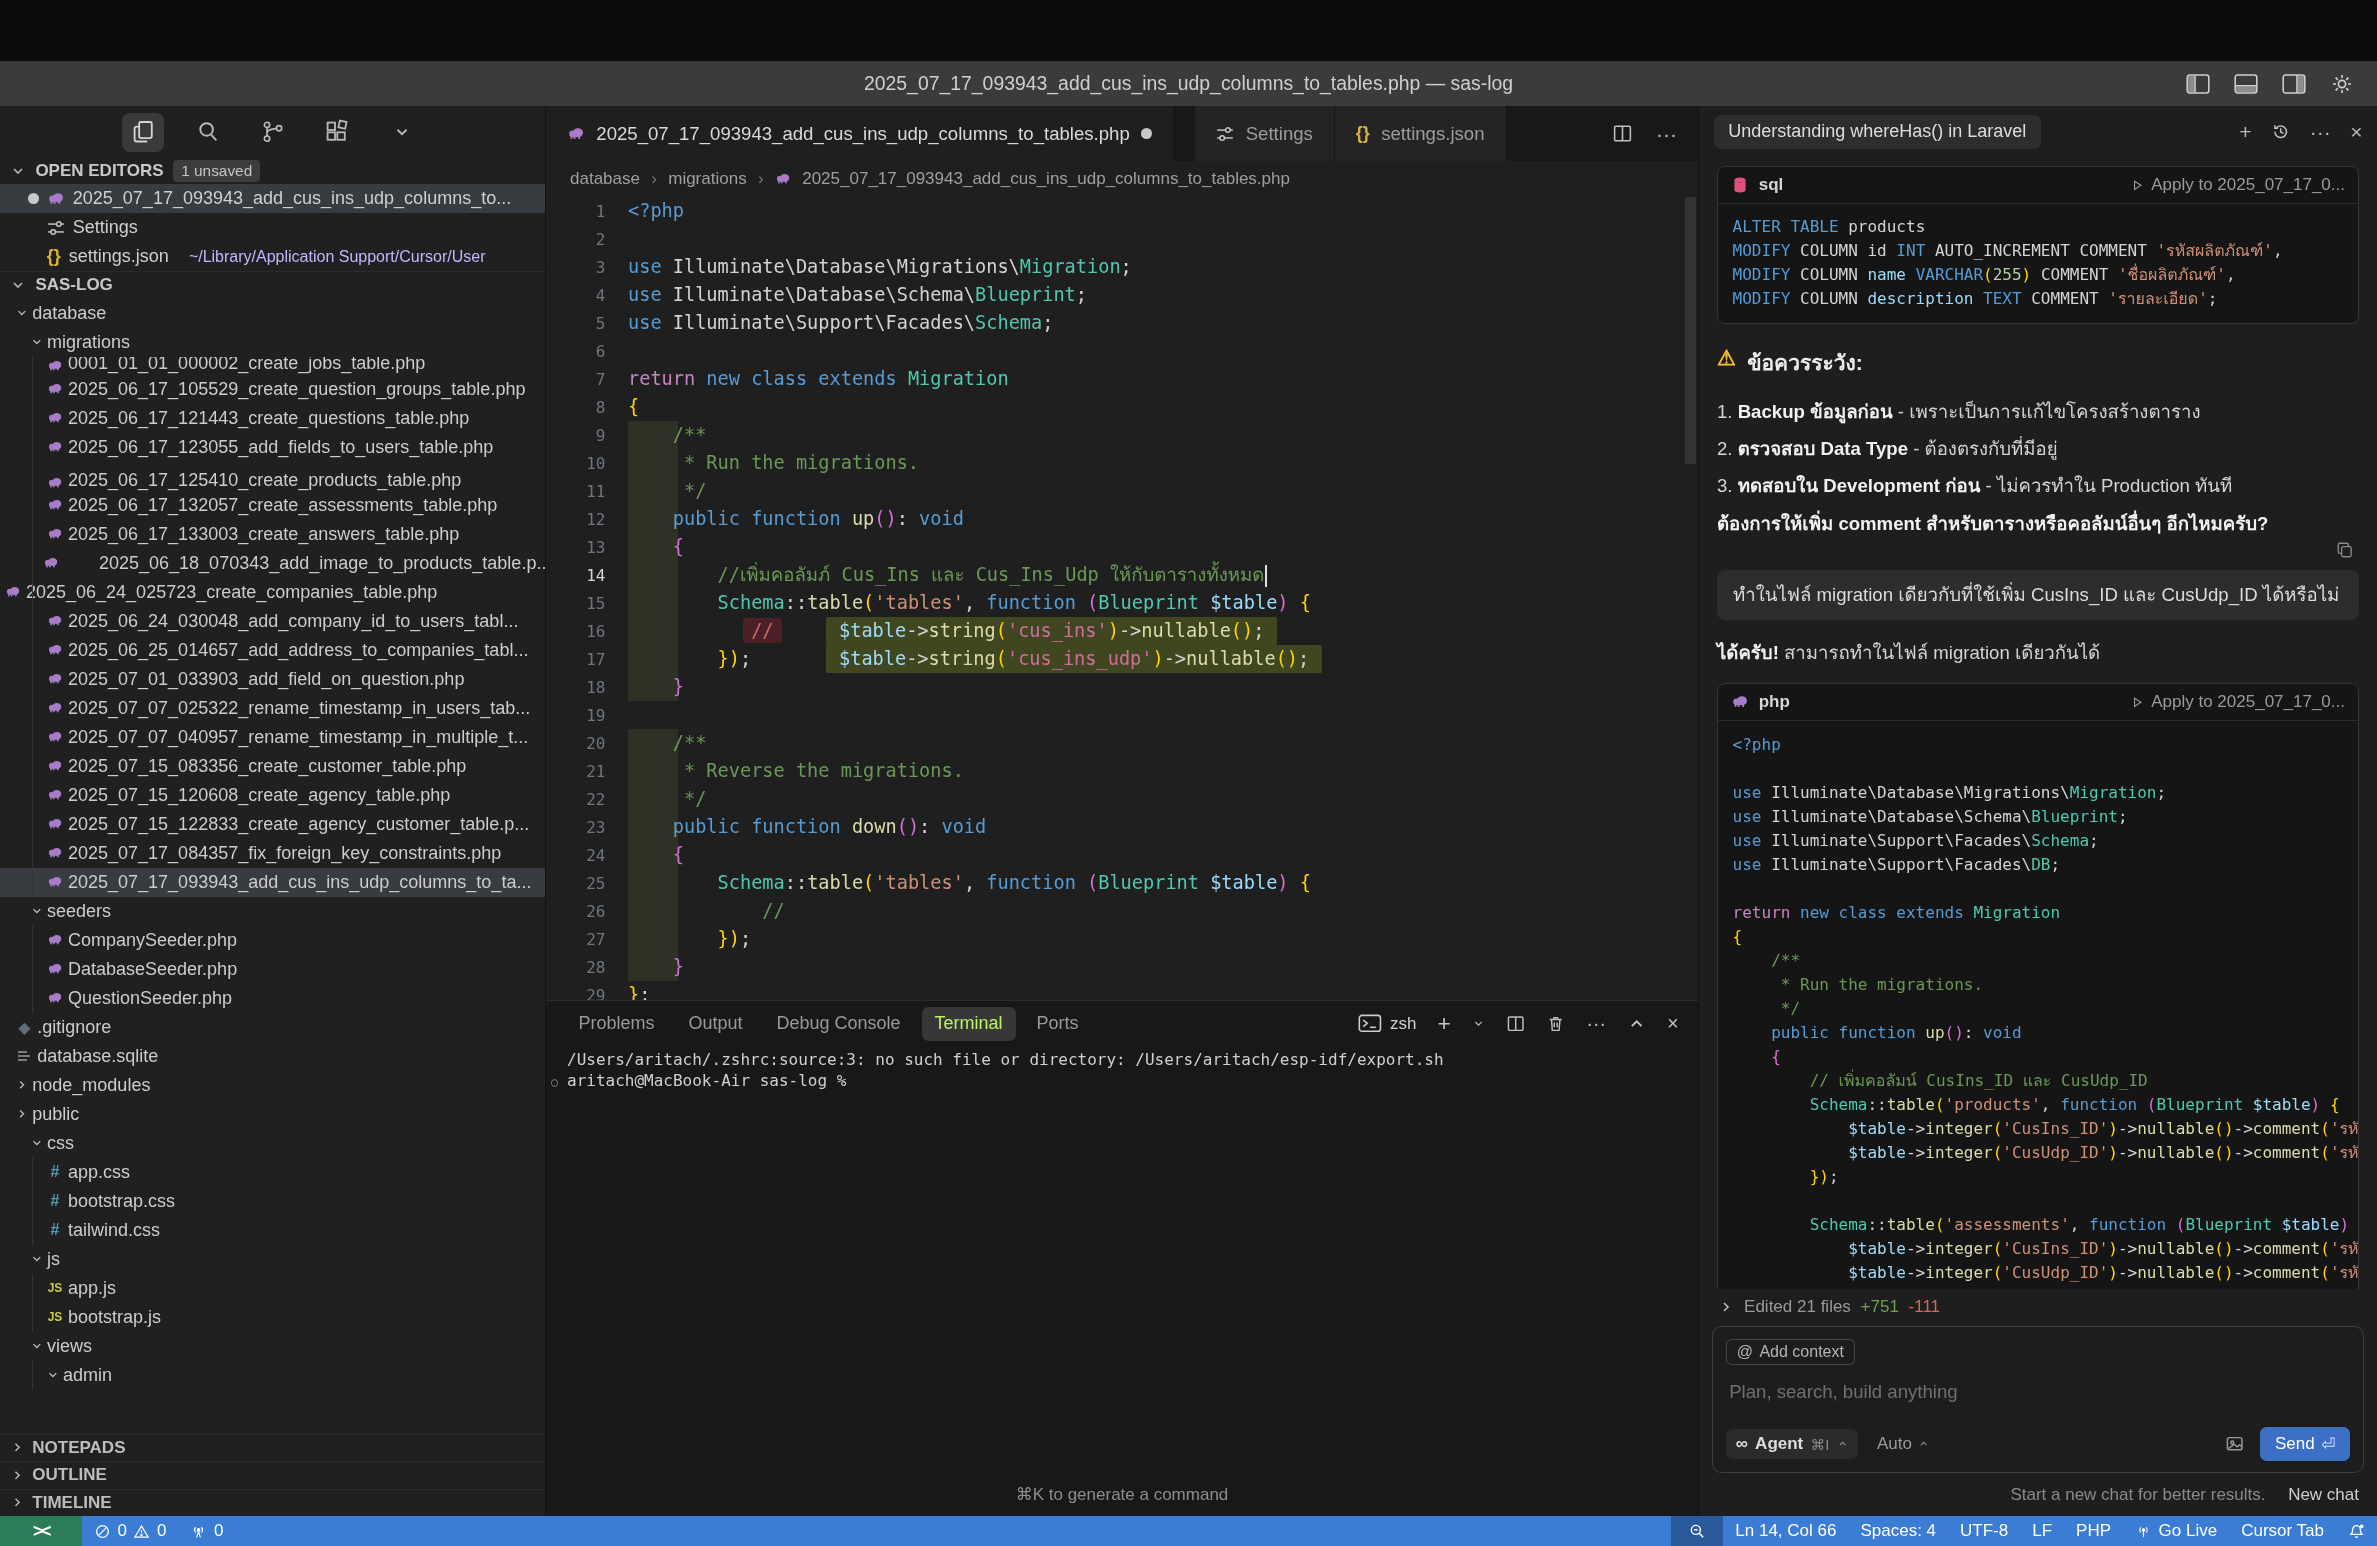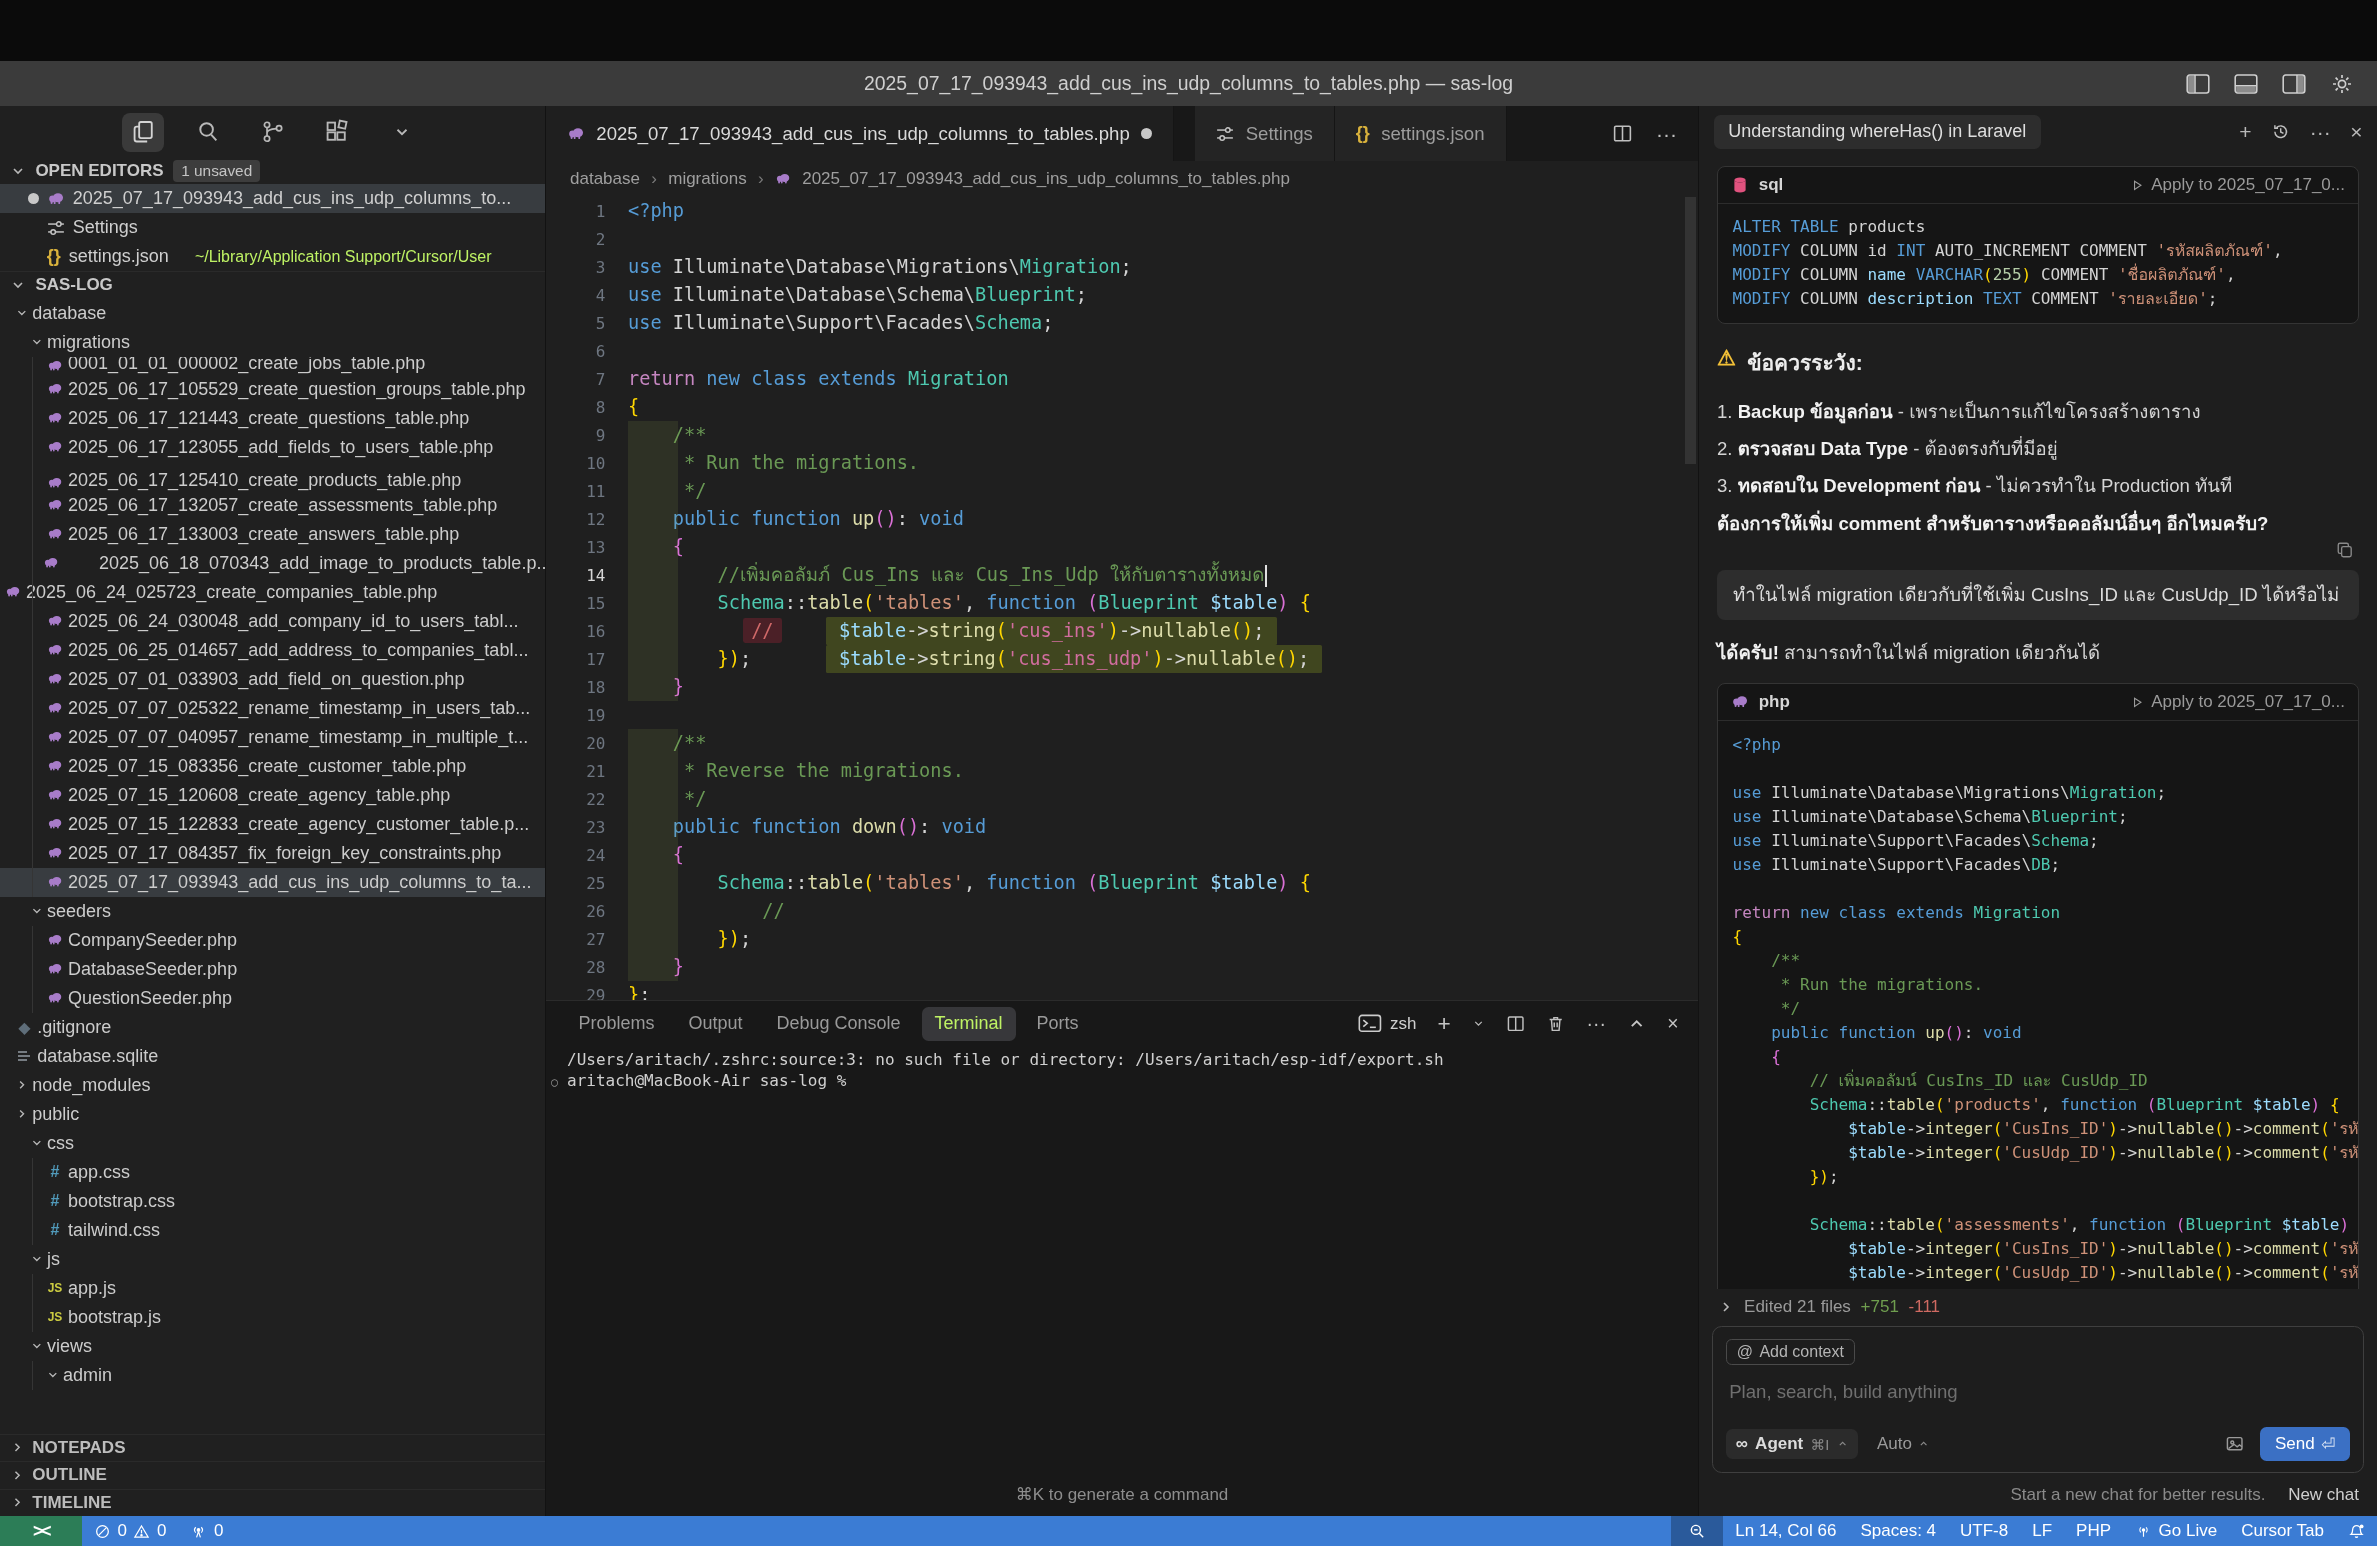--- a/index.html
+++ b/index.html
@@ -18,21 +18,21 @@
   .acts{height:52px;display:flex;align-items:center;justify-content:center;gap:22.6px;flex-shrink:0}
   .act{width:42px;height:39px;display:flex;align-items:center;justify-content:center;border-radius:8px;color:#c8c8c8;font-size:27.5px}
   .act.on{background:#3a3a3a}
   .sec-h{display:flex;align-items:center;gap:9.7px;padding-left:9.7px;height:26px;font-weight:bold;font-size:17px;color:#c8c8c8;flex-shrink:0}
   .sec-h .ic{font-size:16px;color:#b0b0b0}
   .badge{background:#3d3d3d;border-radius:4px;padding:2.4px 8px;font-size:15.4px;font-weight:normal;color:#c4c4c4}
   .oe-row{height:29px;display:flex;align-items:center;padding-left:27.5px;gap:8px;white-space:nowrap;overflow:hidden;flex-shrink:0;font-size:18px;color:#cfcfcf}
   .oe-row.sel{background:#383c40}
   .mod-dot{width:11.3px;height:11.3px;border-radius:50%;background:#c8c8c8;flex-shrink:0}
   .dot-spacer{width:11.3px;flex-shrink:0}
-  .oe-desc{color:#bef264;font-size:16px;margin-left:18px}
+  .oe-desc{color:#c4b5fd;font-size:16px;margin-left:12px}
   .proj-h{border-top:0.8px solid #2a2a2a;height:27.5px}
   #tree{flex:1;overflow:hidden;position:relative}
   .ti{height:29px;display:flex;align-items:center;white-space:nowrap;overflow:hidden;position:relative;font-size:18px;color:#cccccc}
   .ti.sel{background:#383c40}
   .ti.clip{height:18px;align-items:flex-end;padding-bottom:0.8px}
   .ti .chev{width:21px;flex-shrink:0;font-size:13.7px;color:#b5b5b5;display:flex;justify-content:center}
   .ti .fic{width:26px;flex-shrink:0;display:flex;justify-content:center;font-size:16px}
   .guide{position:absolute;left:32px;top:0;bottom:0;width:0.8px;background:#353535}
   .panel-h{height:27.5px;border-top:0.8px solid #2a2a2a;display:flex;align-items:center;gap:8px;padding-left:9.7px;font-weight:bold;font-size:17px;color:#bdbdbd;flex-shrink:0}
   .panel-h .ic{font-size:14.6px;color:#a8a8a8}

